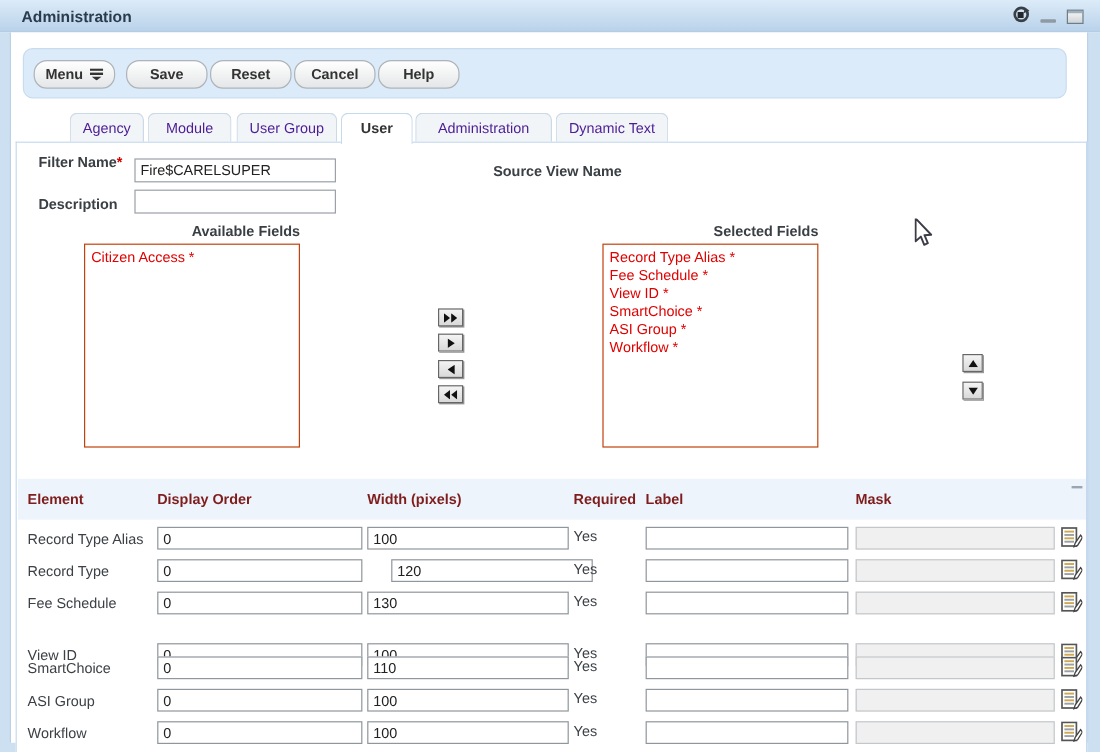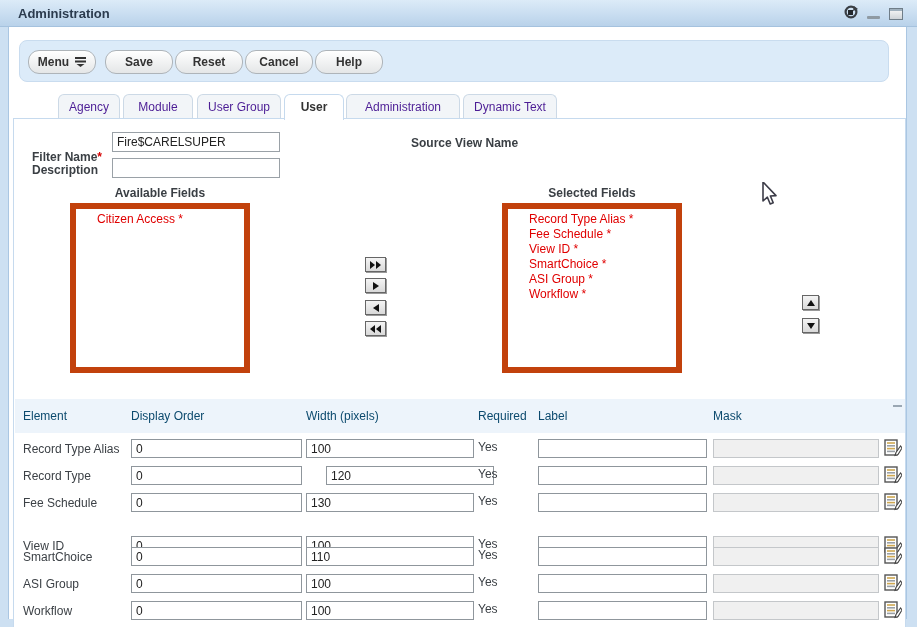--- a/index.html
+++ b/index.html
@@ -37,35 +37,35 @@
   .panel{ position:absolute; left:4px; top:91px; width:893px; height:509px;
     border:1px solid #c6daee; border-bottom:none; background:#fff; }
 
   .lbl{ position:absolute; font-weight:bold; color:#3a3f44; }
   .req{ color:#d40000; }
   .tin{ position:absolute; border:1px solid #9aa1a7; background:#fff; font-family:"Liberation Sans",sans-serif;
     font-size:12px; color:#222; padding:0 4px; }
   .tin.ro{ background:#eef1f1; border-color:#aab1b6; }
 
   
-  .list-title{ position:absolute; font-weight:bold; color:#3a3f44; text-align:center; width:180px; }
-  .listbox{ position:absolute; width:180px; height:170px; border:6px solid #c2410c; background:#fff;
-    overflow:hidden; padding:3px 21px; }
+  .list-title{ position:absolute; font-weight:bold; color:#3a3f44; text-align:right; width:180px; }
+  .listbox{ position:absolute; width:180px; height:170px; border:1px solid #c2410c; background:#fff;
+    overflow:hidden; padding:3px 5px; }
   .list-item{ color:#e00000; font-size:12px; line-height:15px; white-space:nowrap; }
 
   .xfer{ position:absolute; width:21px; height:15px; border:1px solid #666;
     background:linear-gradient(#f4f4f4,#d9d9d9); display:flex; align-items:center; justify-content:center;
     box-shadow:1px 1px 0 #999; }
   .ud{ position:absolute; width:17px; height:15px; border:1px solid #666;
     background:linear-gradient(#f4f4f4,#d9d9d9); display:flex; align-items:center; justify-content:center;
     box-shadow:1px 1px 0 #999; }
 
   
   .thead{ position:absolute; left:1px; top:280px; width:890px; height:34px; background:#edf4fb; }
-  .th{ position:absolute; top:10px; font-weight:normal; color:#0c4a6e; }
+  .th{ position:absolute; top:10px; font-weight:bold; color:#7f1d1d; }
   .scroll-dash{ position:absolute; left:878px; top:6px; width:9px; height:2px; background:#9aa7b3; }
 
   .trow{ position:absolute; left:1px; width:890px; height:27px; }
   .cell-el{ position:absolute; left:8px; top:5px; color:#3c4146; }
   .cell-yes{ position:absolute; left:463px; top:3px; color:#3c4146; }
   .rin{ position:absolute; top:2px; height:19px; border:1px solid #8f969c; background:#fff;
     font-family:"Liberation Sans",sans-serif; font-size:12px; padding:0 4px; color:#222; }
   .rin.mask{ background:#f0f0f0; border-color:#c4c7ca; }
   .mask-ico{ position:absolute; left:869px; top:2px; width:18px; height:18px; }
 
@@ -110,21 +110,21 @@
     <div class="tab" style="left:49px;  width:62px;">Agency</div>
     <div class="tab" style="left:114px; width:70px;">Module</div>
     <div class="tab" style="left:188px; width:84px;">User Group</div>
     <div class="tab active" style="left:275px; width:60px;">User</div>
     <div class="tab" style="left:337px; width:114px;">Administration</div>
     <div class="tab" style="left:454px; width:94px;">Dynamic Text</div>
   </div>
 
   <div class="panel">
 
-    <div class="lbl" style="left:18px; top:31px;"><span>Filter Name</span><span class="req">*</span></div>
+    <div class="lbl" style="left:18px; top:9px;"><span>Filter Name</span><span class="req">*</span></div>
     <input class="tin" style="left: 98px; top: 13px; width: 168px; height: 20px;" value="Fire$CARELSUPER">
 
     <div class="lbl" style="left:397px; top:17px;">Source View Name</div>
 
     <div class="lbl" style="left:18px; top:44px;">Description</div>
     <input class="tin" style="left: 98px; top: 39px; width: 168px; height: 20px;" value="">
 
     <div class="list-title" style="left:56px; top:67px;">Available Fields</div>
     <div class="listbox" style="left:56px; top:84px;">
       <div class="list-item">Citizen Access *</div>

